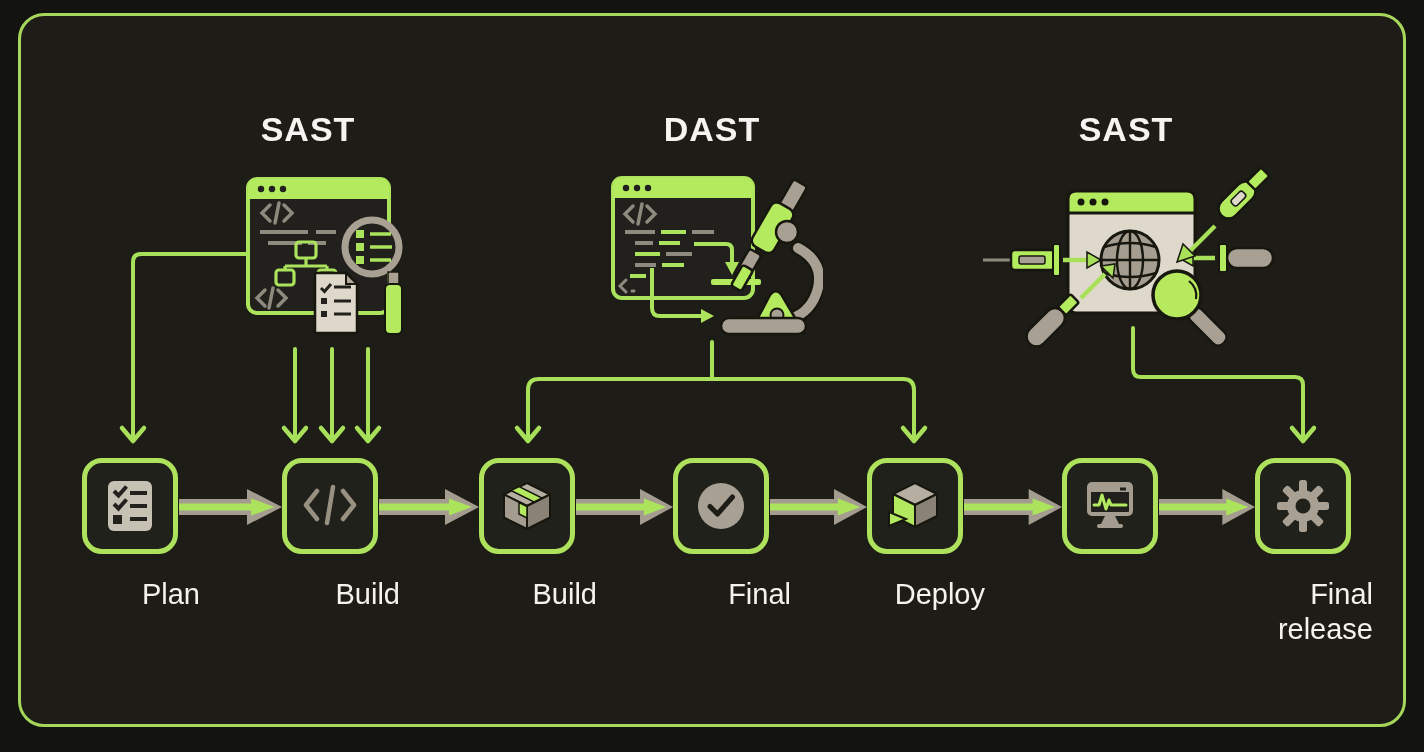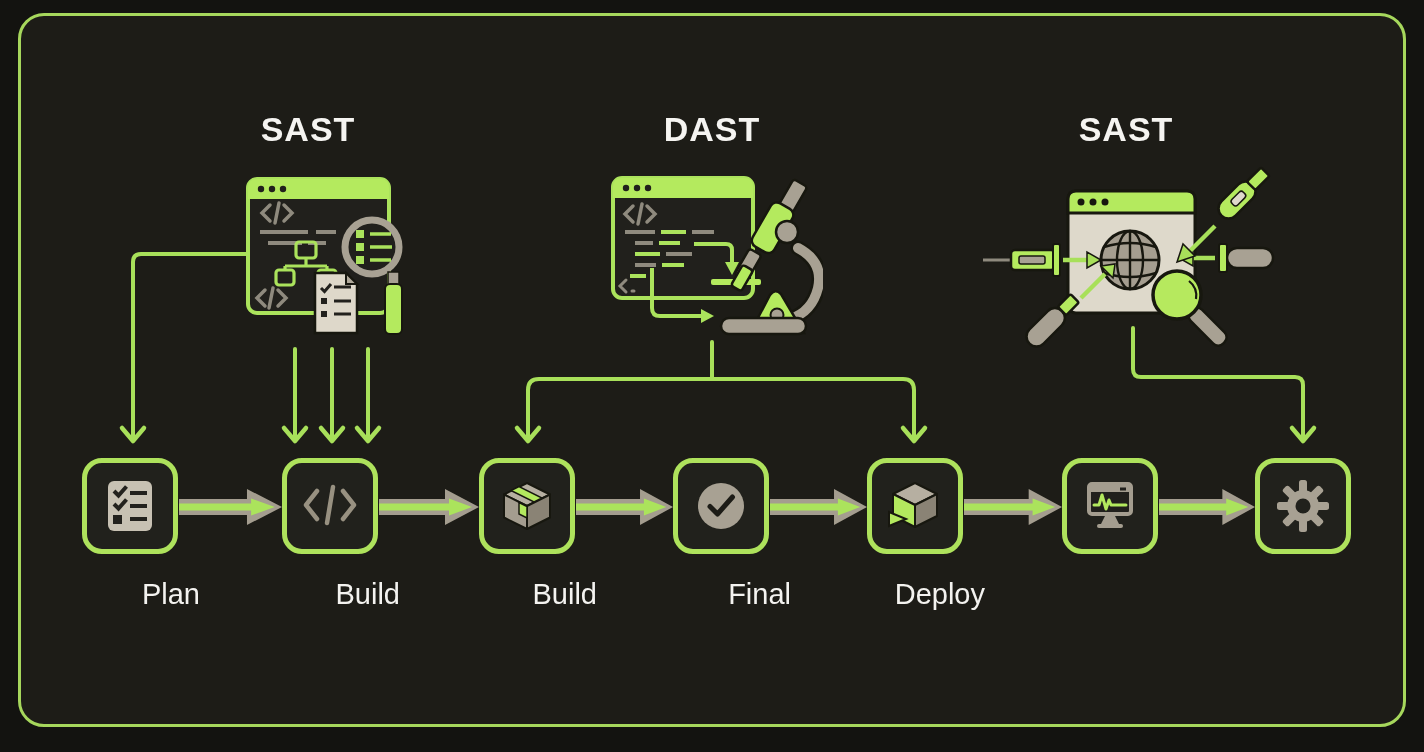--- a/index.html
+++ b/index.html
@@ -309,13 +309,14 @@
   <svg class="abs" style="left:1159px;top:487px" width="96" height="40" viewBox="0 0 100 40" preserveAspectRatio="none">
     <polygon points="0,12 66,12 66,2 100,20 66,38 66,28 0,28" fill="#a49d8f"></polygon>
     <polygon points="0,16.5 70,16.5 70,11.5 93,20 70,28.5 70,23.5 0,23.5" fill="#abe35c"></polygon>
   </svg>
 
   <div class="stage-label" style="left:60px">Plan</div>
   <div class="stage-label" style="left:260px">Build</div>
   <div class="stage-label" style="left:457px">Build</div>
   <div class="stage-label" style="left:651px">Final</div>
   <div class="stage-label" style="left:845px">Deploy</div>
+  <div class="stage-label" style="left:1233px">Final release</div>
 </div>
 
 </body></html>

